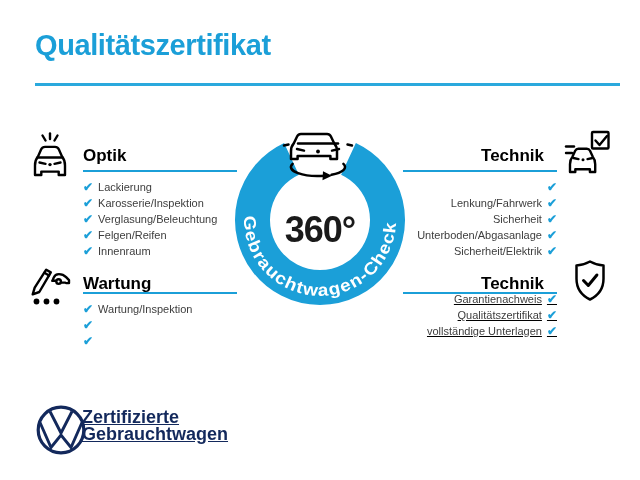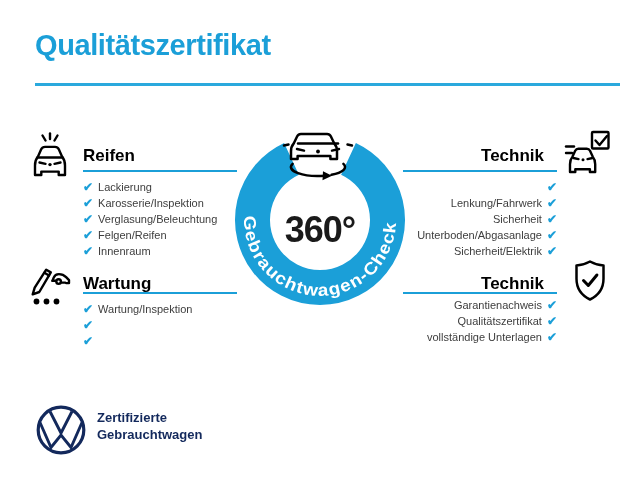--- a/index.html
+++ b/index.html
@@ -31,26 +31,26 @@
   .sec.right .rule{left:0;}
   .sec.right ul.checklist{right:55px;}
   .sec.right ul.checklist li{justify-content:flex-end;}
   #sec-optik{left:28px;top:131px;}
   #sec-optik h2{top:15px;} #sec-optik .rule{top:39px;} #sec-optik ul{top:48px;}
   #sec-technik{left:403px;top:131px;width:209px;}
   #sec-technik h2{top:15px;} #sec-technik .rule{top:39px;} #sec-technik ul{top:48px;}
   #sec-wartung{left:28px;top:261px;}
   #sec-wartung h2{top:13px;} #sec-wartung .rule{top:31px;} #sec-wartung ul{top:40px;}
   #sec-garantie{left:403px;top:257px;width:209px;}
-  #sec-garantie h2{top:17px;} #sec-garantie .rule{top:35px;} #sec-garantie ul{top:40px;}
+  #sec-garantie h2{top:17px;} #sec-garantie .rule{top:35px;} #sec-garantie ul{top:34px;text-decoration:underline;}
   
   #badge{position:absolute;left:230px;top:118px;width:180px;height:195px;}
   
   #vw-logo{position:absolute;left:35px;top:404px;width:52px;height:52px;}
-  #footer-text{position:absolute;left:97px;top:409px;font-size:13px;font-weight:bold;color:#13295c;line-height:17px;}
+  #footer-text{position:absolute;left:82px;top:409px;font-size:18px;font-weight:bold;color:#13295c;line-height:17px;text-decoration:underline;}
   svg .ln{fill:none;stroke:#000;stroke-width:2.4;stroke-linecap:round;stroke-linejoin:round;}
 </style>
 </head>
 <body>
 
 <h1 id="page-title">Qualitätszertifikat</h1>
 <div id="title-divider"></div>
 
 <section class="sec left" id="sec-optik">
   <span class="sec-icon" style="left:0;top:0;">
@@ -60,21 +60,21 @@
           <path d="M22,2.5 v5.5"></path>
           <path d="M29.5,4.5 l-3,5"></path>
         <path d="M7,44 v-9.5 c0,-3.8 1,-6.6 2.8,-8.6 l3.4,-7.6 c0.8,-1.7 2,-2.4 3.8,-2.4 h10 c1.8,0 3,0.7 3.8,2.4 l3.4,7.6 c1.8,2 2.8,4.8 2.8,8.6 V44 h-6.3 v-3.4 H13.3 V44 z"></path>
         <path d="M9.5,26.5 h25"></path>
           <path d="M11.5,31.5 l6,1.3"></path>
           <path d="M32.5,31.5 l-6,1.3"></path>
       </g>
       <circle cx="22" cy="33.6" r="1.7" fill="#000"></circle>
     </svg>
   </span>
-  <h2>Reifen</h2>
+  <h2>Optik</h2>
   <div class="rule"></div>
   <ul class="checklist">
     <li>
         <span class="chk">✔</span>
         <span>Lackierung</span>
       </li>
     <li>
         <span class="chk">✔</span>
         <span>Karosserie/Inspektion</span>
       </li>

